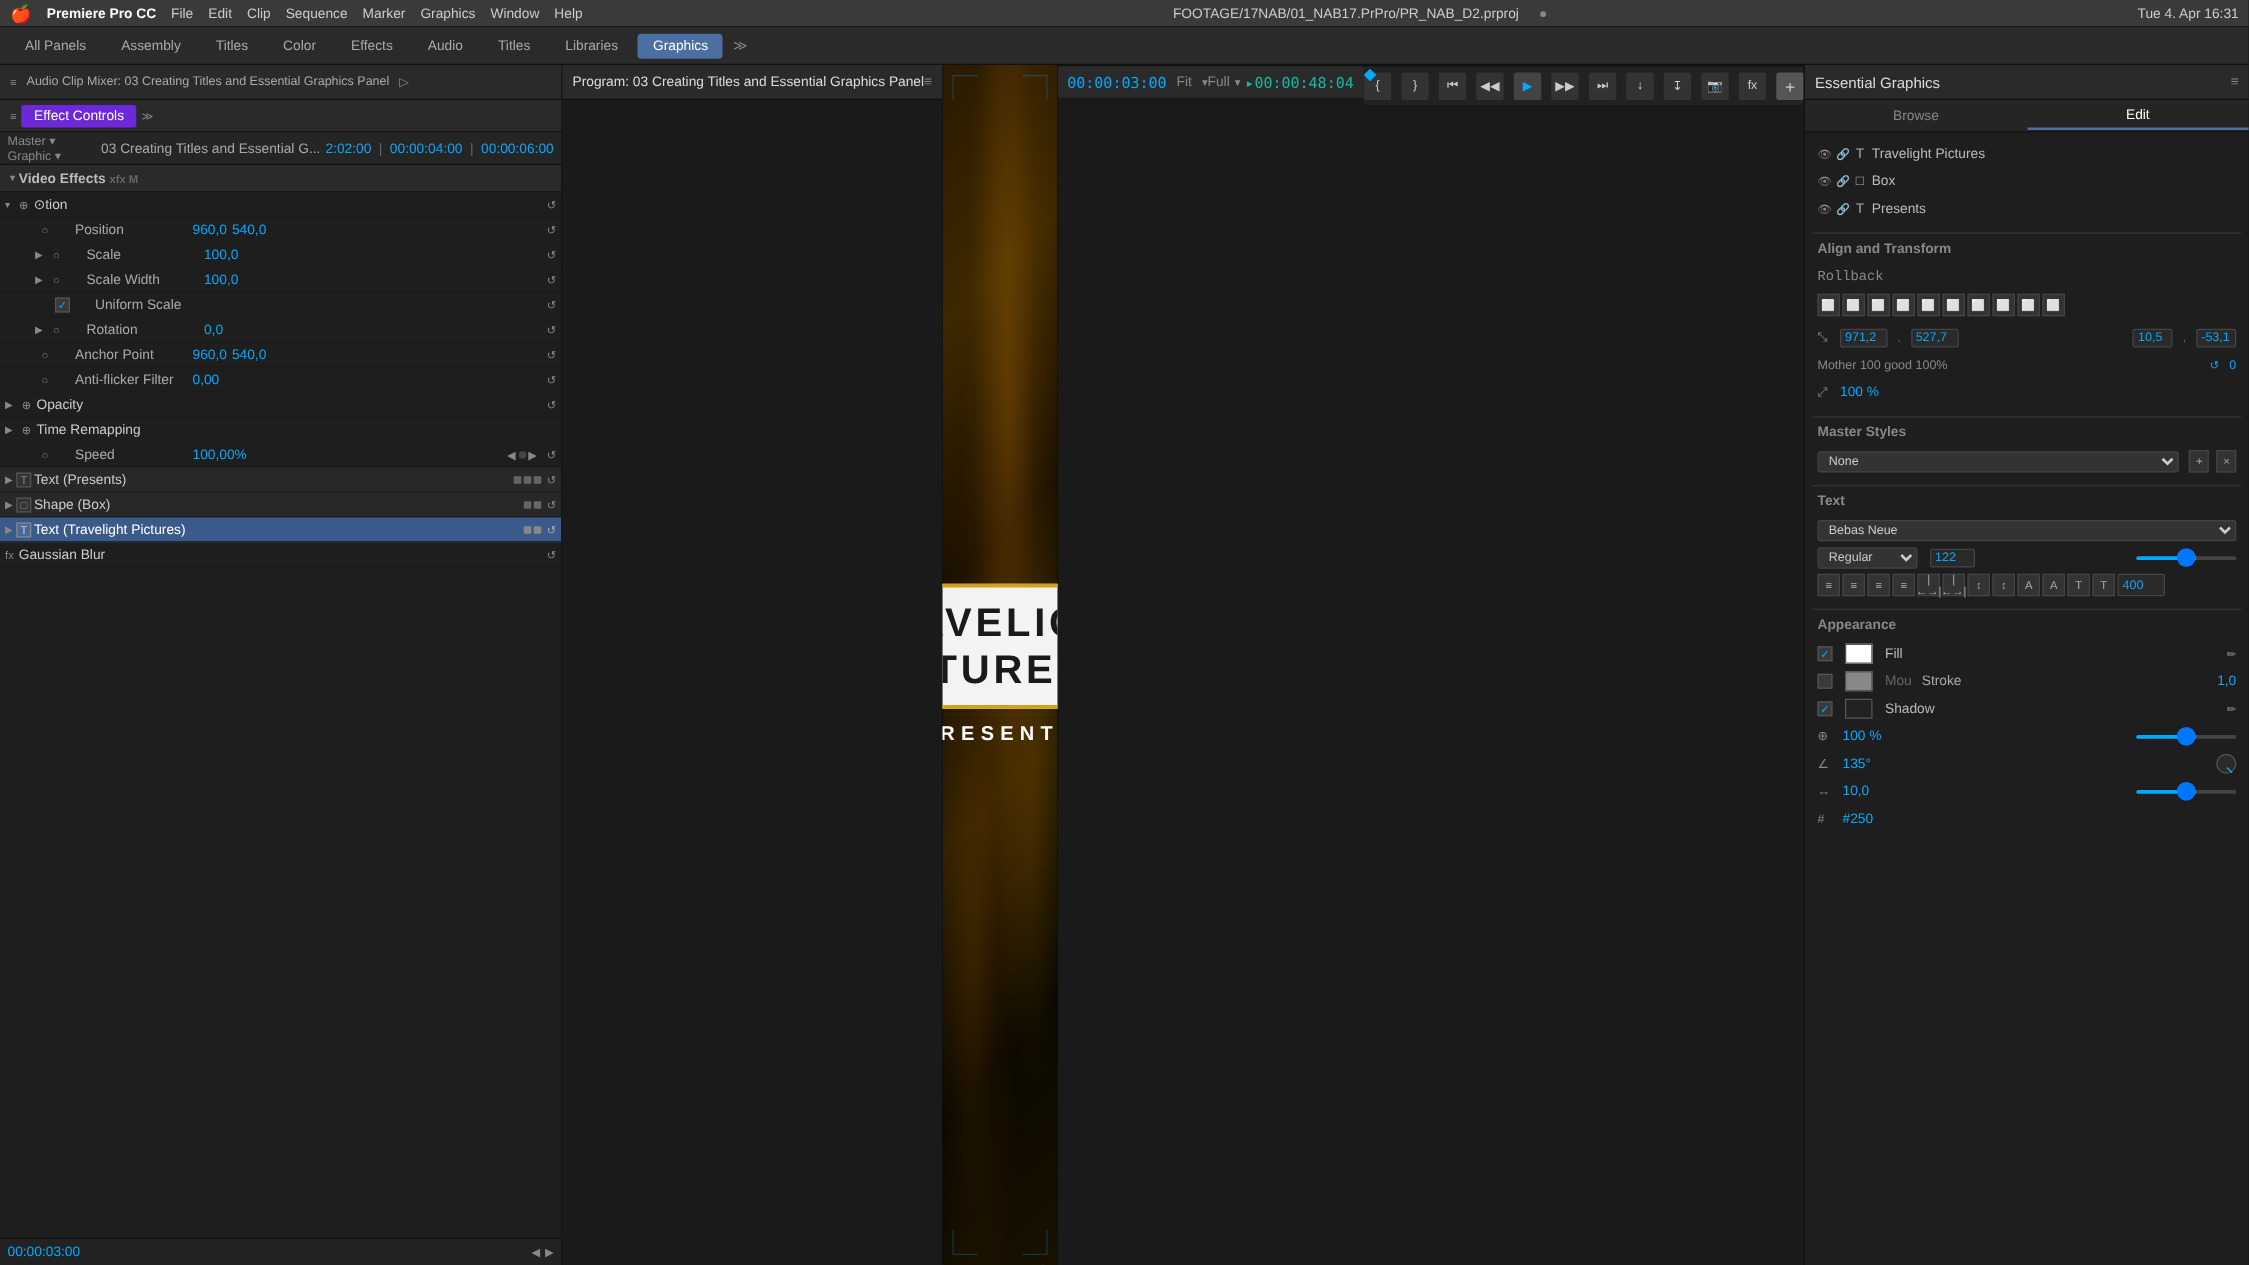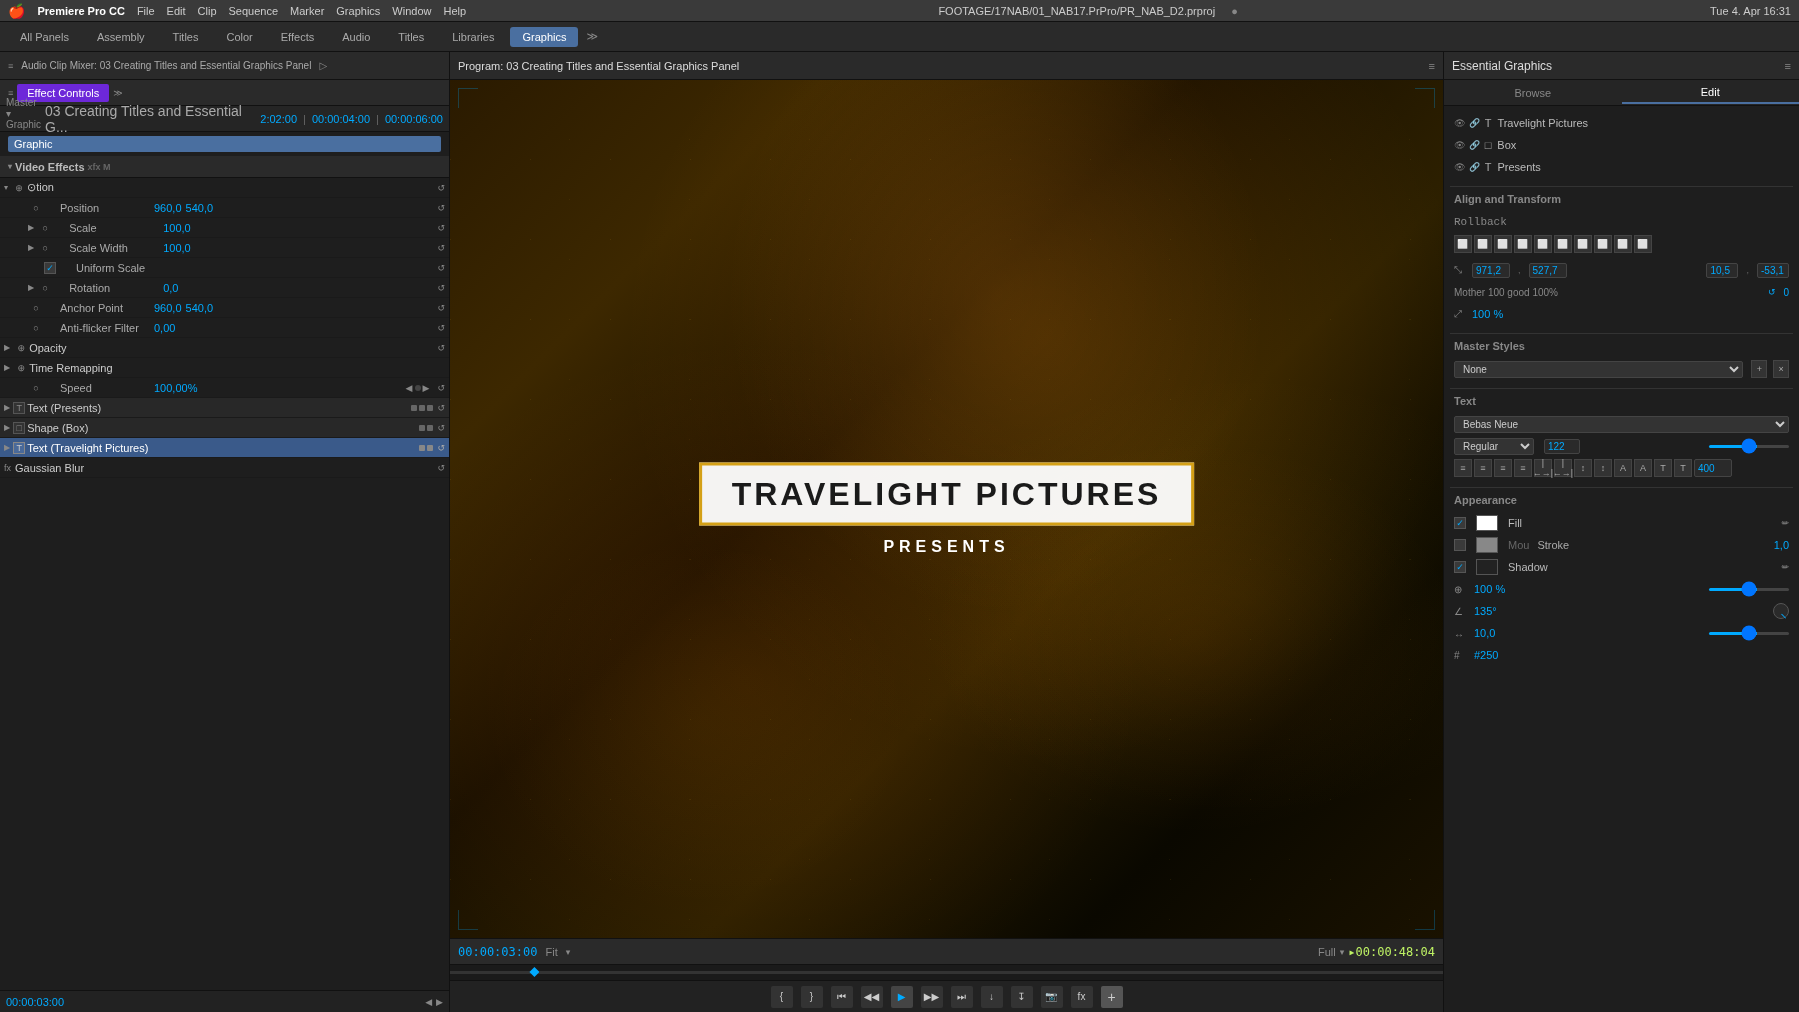--- a/index.html
+++ b/index.html
@@ -146,21 +146,21 @@
       font-size: 11px;
       margin: 2px 4px;
       border-radius: 2px;
     }
 
     
     .middle-panel {
       flex: 1;
       background: #1a1a1a;
       display: flex;
-      flex-direction: column;
+      flex-direction: row;
     }
     .monitor-header {
       height: 28px;
       background: #2a2a2a;
       display: flex;
       align-items: center;
       padding: 0 8px;
       justify-content: space-between;
       border-bottom: 1px solid #111;
     }
@@ -458,33 +458,30 @@
       <span style="color:#888;font-size:10px">▷</span>
     </div>
     <div class="panel-tab-bar">
       <span style="font-size:9px;color:#888;padding:2px 4px">≡</span>
       <div class="panel-tab active">Effect Controls</div>
       <span style="color:#888;font-size:9px;margin-left:4px">≫</span>
     </div>
 
     <div class="ec-toolbar">
       <span style="color:#888;font-size:10px;flex:1">Master ▾ Graphic ▾</span>
-      <span style="color:#aaa;font-size:14px">03 Creating Titles and Essential G...</span>
+      <span style="color:#aaa;font-size:11px">03 Creating Titles and Essential G...</span>
       <span class="ec-time">2:02:00</span>
       <span style="color:#666;margin:0 2px">|</span>
       <span class="ec-time">00:00:04:00</span>
       <span style="color:#666;margin:0 2px">|</span>
       <span class="ec-time">00:00:06:00</span>
     </div>
 
     <div class="effect-controls">
 
-      <div style="padding:2px 4px;">
-        <div class="graphic-highlight">Graphic</div>
-      </div>
 
       <div class="ec-section-header">
         <span class="expand-arrow">▾</span>
         <span>Video Effects</span>
         <span style="color:#666;font-size:9px;margin-left:3px">xfx M</span>
       </div>
 
       <div class="ec-row">
         <span class="expand-arrow">▾</span>
         <span class="ec-icon">⊕</span>
@@ -675,21 +672,21 @@
 
     <div class="monitor-footer">
       <div style="display:flex;align-items:center;gap:8px">
         <span class="timecode">00:00:03:00</span>
         <span style="color:#888">Fit</span>
         <span style="color:#888;font-size:9px">▾</span>
       </div>
       <div style="display:flex;align-items:center;gap:4px">
         <span style="color:#888">Full</span>
         <span style="color:#888;font-size:9px">▾</span>
-        <span class="timecode" style="color:#bef264">▸00:00:48:04</span>
+        <span class="timecode" style="color:#14b8a6">▸00:00:48:04</span>
       </div>
     </div>
 
     <div class="transport-bar">
       <div class="transport-track"></div>
       <div class="transport-playhead"></div>
     </div>
 
     <div class="monitor-controls">
       <button class="ctrl-btn">{</button>

